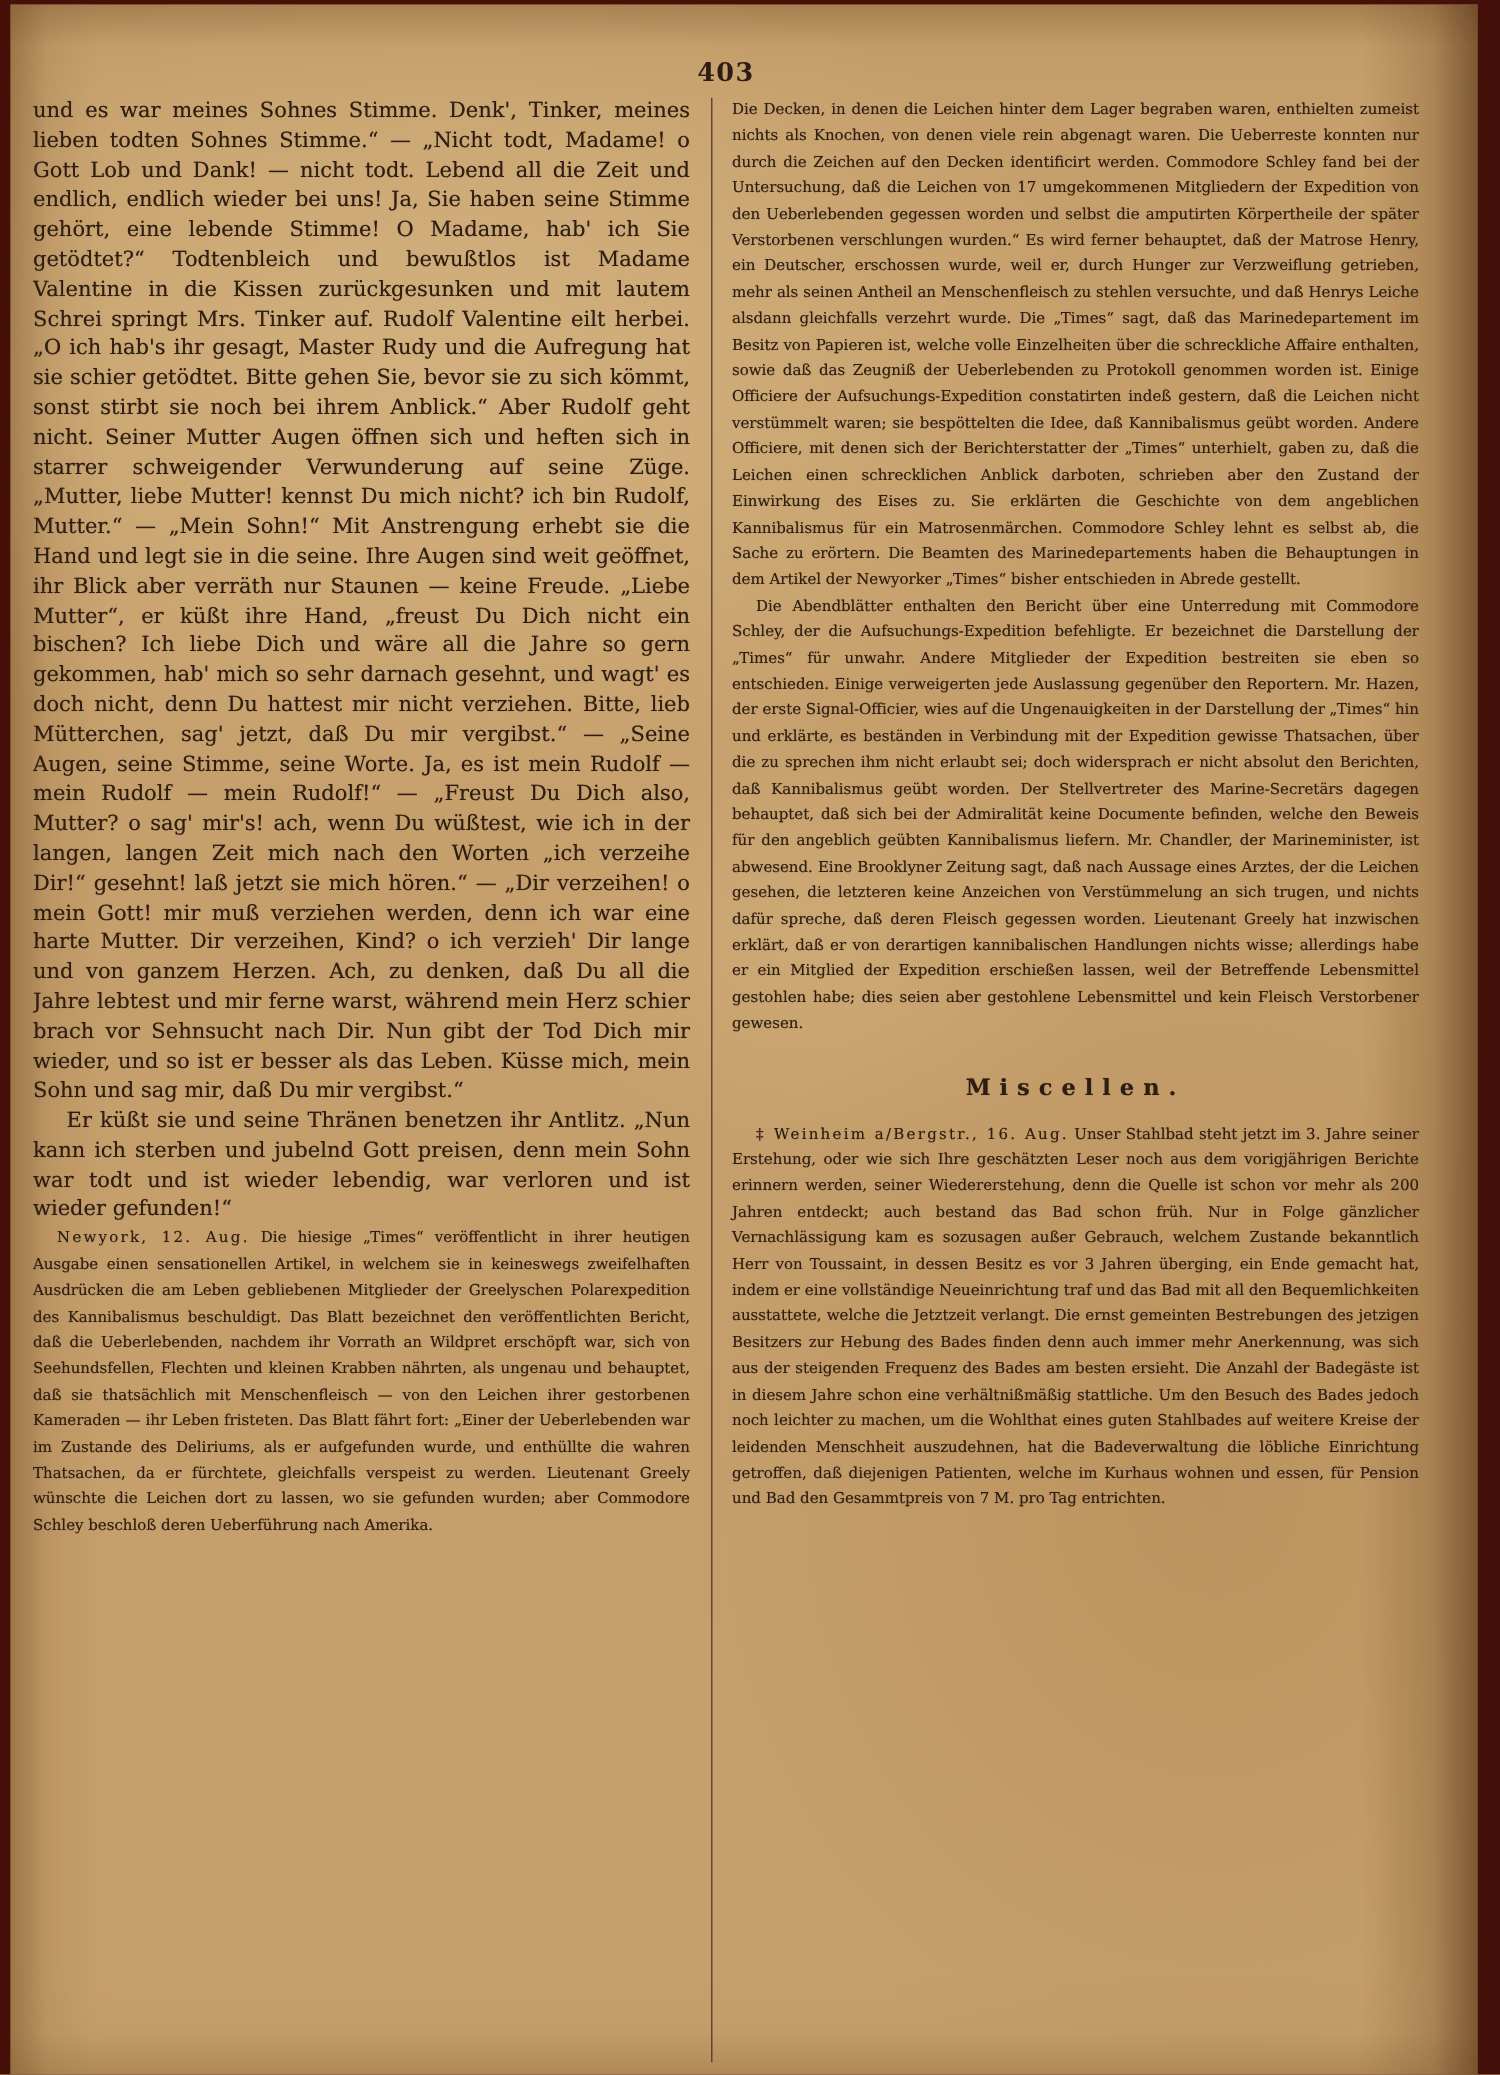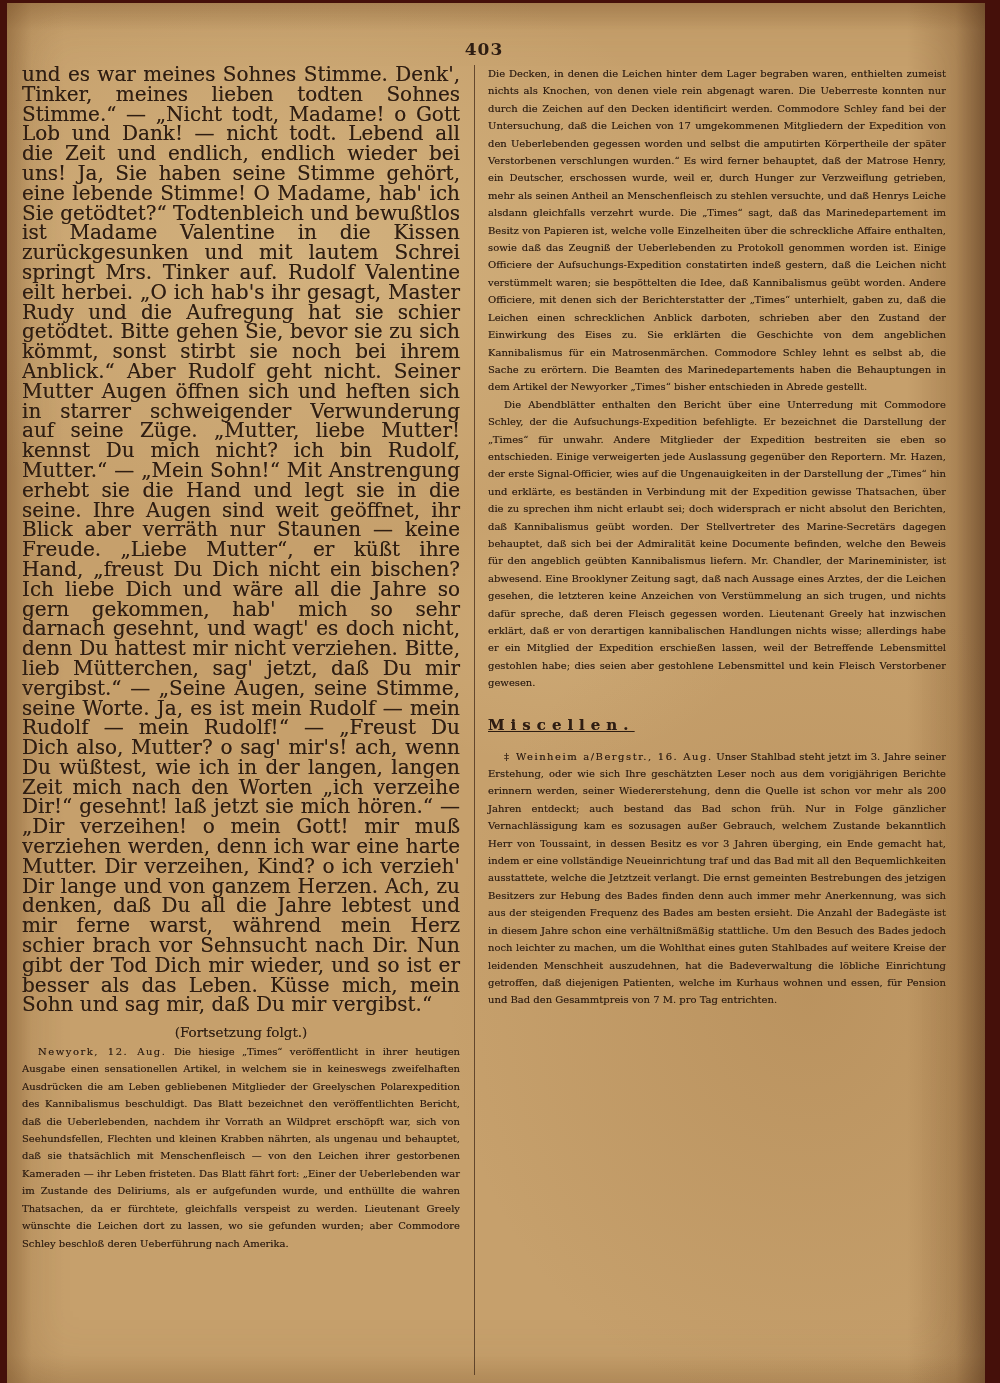--- a/index.html
+++ b/index.html
@@ -73,43 +73,43 @@
     padding-left: 13px;
   }
 
   p {
     text-align: justify;
     text-indent: 1.6em;
     hyphens: auto;
   }
 
   .story p {
-    font-size: 20px;
+    font-size: 14px;
     line-height: 19.8px;
   }
 
   .news p {
     font-size: 10px;
     line-height: 17.4px;
   }
 
   p.no-indent { text-indent: 0; }
 
   .continuation {
     text-align: center;
     text-indent: 0 !important;
     font-size: 13.5px !important;
     margin-top: 8px;
   }
 
   .article-heading {
     font-size: 15.5px;
     font-weight: bold;
+    text-align: center;
     margin: 24px 0 14px 0;
-    text-decoration: underline;
   }
 
   .spaced-heading {
     letter-spacing: 6px;
     font-size: 15px;
   }
 
   .dateline {
     letter-spacing: 1.5px;
   }
@@ -119,21 +119,21 @@
 
 <div class="page">
 
   <div class="page-number">403</div>
 
   <div class="columns">
 
     <div class="col-left">
       <div class="story">
         <p class="no-indent">und es war meines Sohnes Stimme. Denk', Tinker, meines lieben todten Sohnes Stimme.“ — „Nicht todt, Madame! o Gott Lob und Dank! — nicht todt. Lebend all die Zeit und endlich, endlich wieder bei uns! Ja, Sie haben seine Stimme gehört, eine lebende Stimme! O Madame, hab' ich Sie getödtet?“ Todtenbleich und bewußtlos ist Madame Valentine in die Kissen zurückgesunken und mit lautem Schrei springt Mrs. Tinker auf. Rudolf Valentine eilt herbei. „O ich hab's ihr gesagt, Master Rudy und die Aufregung hat sie schier getödtet. Bitte gehen Sie, bevor sie zu sich kömmt, sonst stirbt sie noch bei ihrem Anblick.“ Aber Rudolf geht nicht. Seiner Mutter Augen öffnen sich und heften sich in starrer schweigender Verwunderung auf seine Züge. „Mutter, liebe Mutter! kennst Du mich nicht? ich bin Rudolf, Mutter.“ — „Mein Sohn!“ Mit Anstrengung erhebt sie die Hand und legt sie in die seine. Ihre Augen sind weit geöffnet, ihr Blick aber verräth nur Staunen — keine Freude. „Liebe Mutter“, er küßt ihre Hand, „freust Du Dich nicht ein bischen? Ich liebe Dich und wäre all die Jahre so gern gekommen, hab' mich so sehr darnach gesehnt, und wagt' es doch nicht, denn Du hattest mir nicht verziehen. Bitte, lieb Mütterchen, sag' jetzt, daß Du mir vergibst.“ — „Seine Augen, seine Stimme, seine Worte. Ja, es ist mein Rudolf — mein Rudolf — mein Rudolf!“ — „Freust Du Dich also, Mutter? o sag' mir's! ach, wenn Du wüßtest, wie ich in der langen, langen Zeit mich nach den Worten „ich verzeihe Dir!“ gesehnt! laß jetzt sie mich hören.“ — „Dir verzeihen! o mein Gott! mir muß verziehen werden, denn ich war eine harte Mutter. Dir verzeihen, Kind? o ich verzieh' Dir lange und von ganzem Herzen. Ach, zu denken, daß Du all die Jahre lebtest und mir ferne warst, während mein Herz schier brach vor Sehnsucht nach Dir. Nun gibt der Tod Dich mir wieder, und so ist er besser als das Leben. Küsse mich, mein Sohn und sag mir, daß Du mir vergibst.“</p>
-        <p class="continuation">(Fortsetzung folgt.)</p>
+        <p>Er küßt sie und seine Thränen benetzen ihr Antlitz. „Nun kann ich sterben und jubelnd Gott preisen, denn mein Sohn war todt und ist wieder lebendig, war verloren und ist wieder gefunden!“</p>
       </div>
 
 
       <div class="news">
         <p><span class="dateline">Newyork, 12. Aug.</span> <span>Die hiesige „Times“ veröffentlicht in ihrer heutigen Ausgabe einen sensationellen Artikel, in welchem sie in keineswegs zweifelhaften Ausdrücken die am Leben gebliebenen Mitglieder der Greelyschen Polarexpedition des Kannibalismus beschuldigt. Das Blatt bezeichnet den veröffentlichten Bericht, daß die Ueberlebenden, nachdem ihr Vorrath an Wildpret erschöpft war, sich von Seehundsfellen, Flechten und kleinen Krabben nährten, als ungenau und behauptet, daß sie thatsächlich mit Menschenfleisch — von den Leichen ihrer gestorbenen Kameraden — ihr Leben fristeten. Das Blatt fährt fort: „Einer der Ueberlebenden war im Zustande des Deliriums, als er aufgefunden wurde, und enthüllte die wahren Thatsachen, da er fürchtete, gleichfalls verspeist zu werden. Lieutenant Greely wünschte die Leichen dort zu lassen, wo sie gefunden wurden; aber Commodore Schley beschloß deren Ueberführung nach Amerika.</span></p>
       </div>
     </div>
 
     <div class="divider"></div>
 

